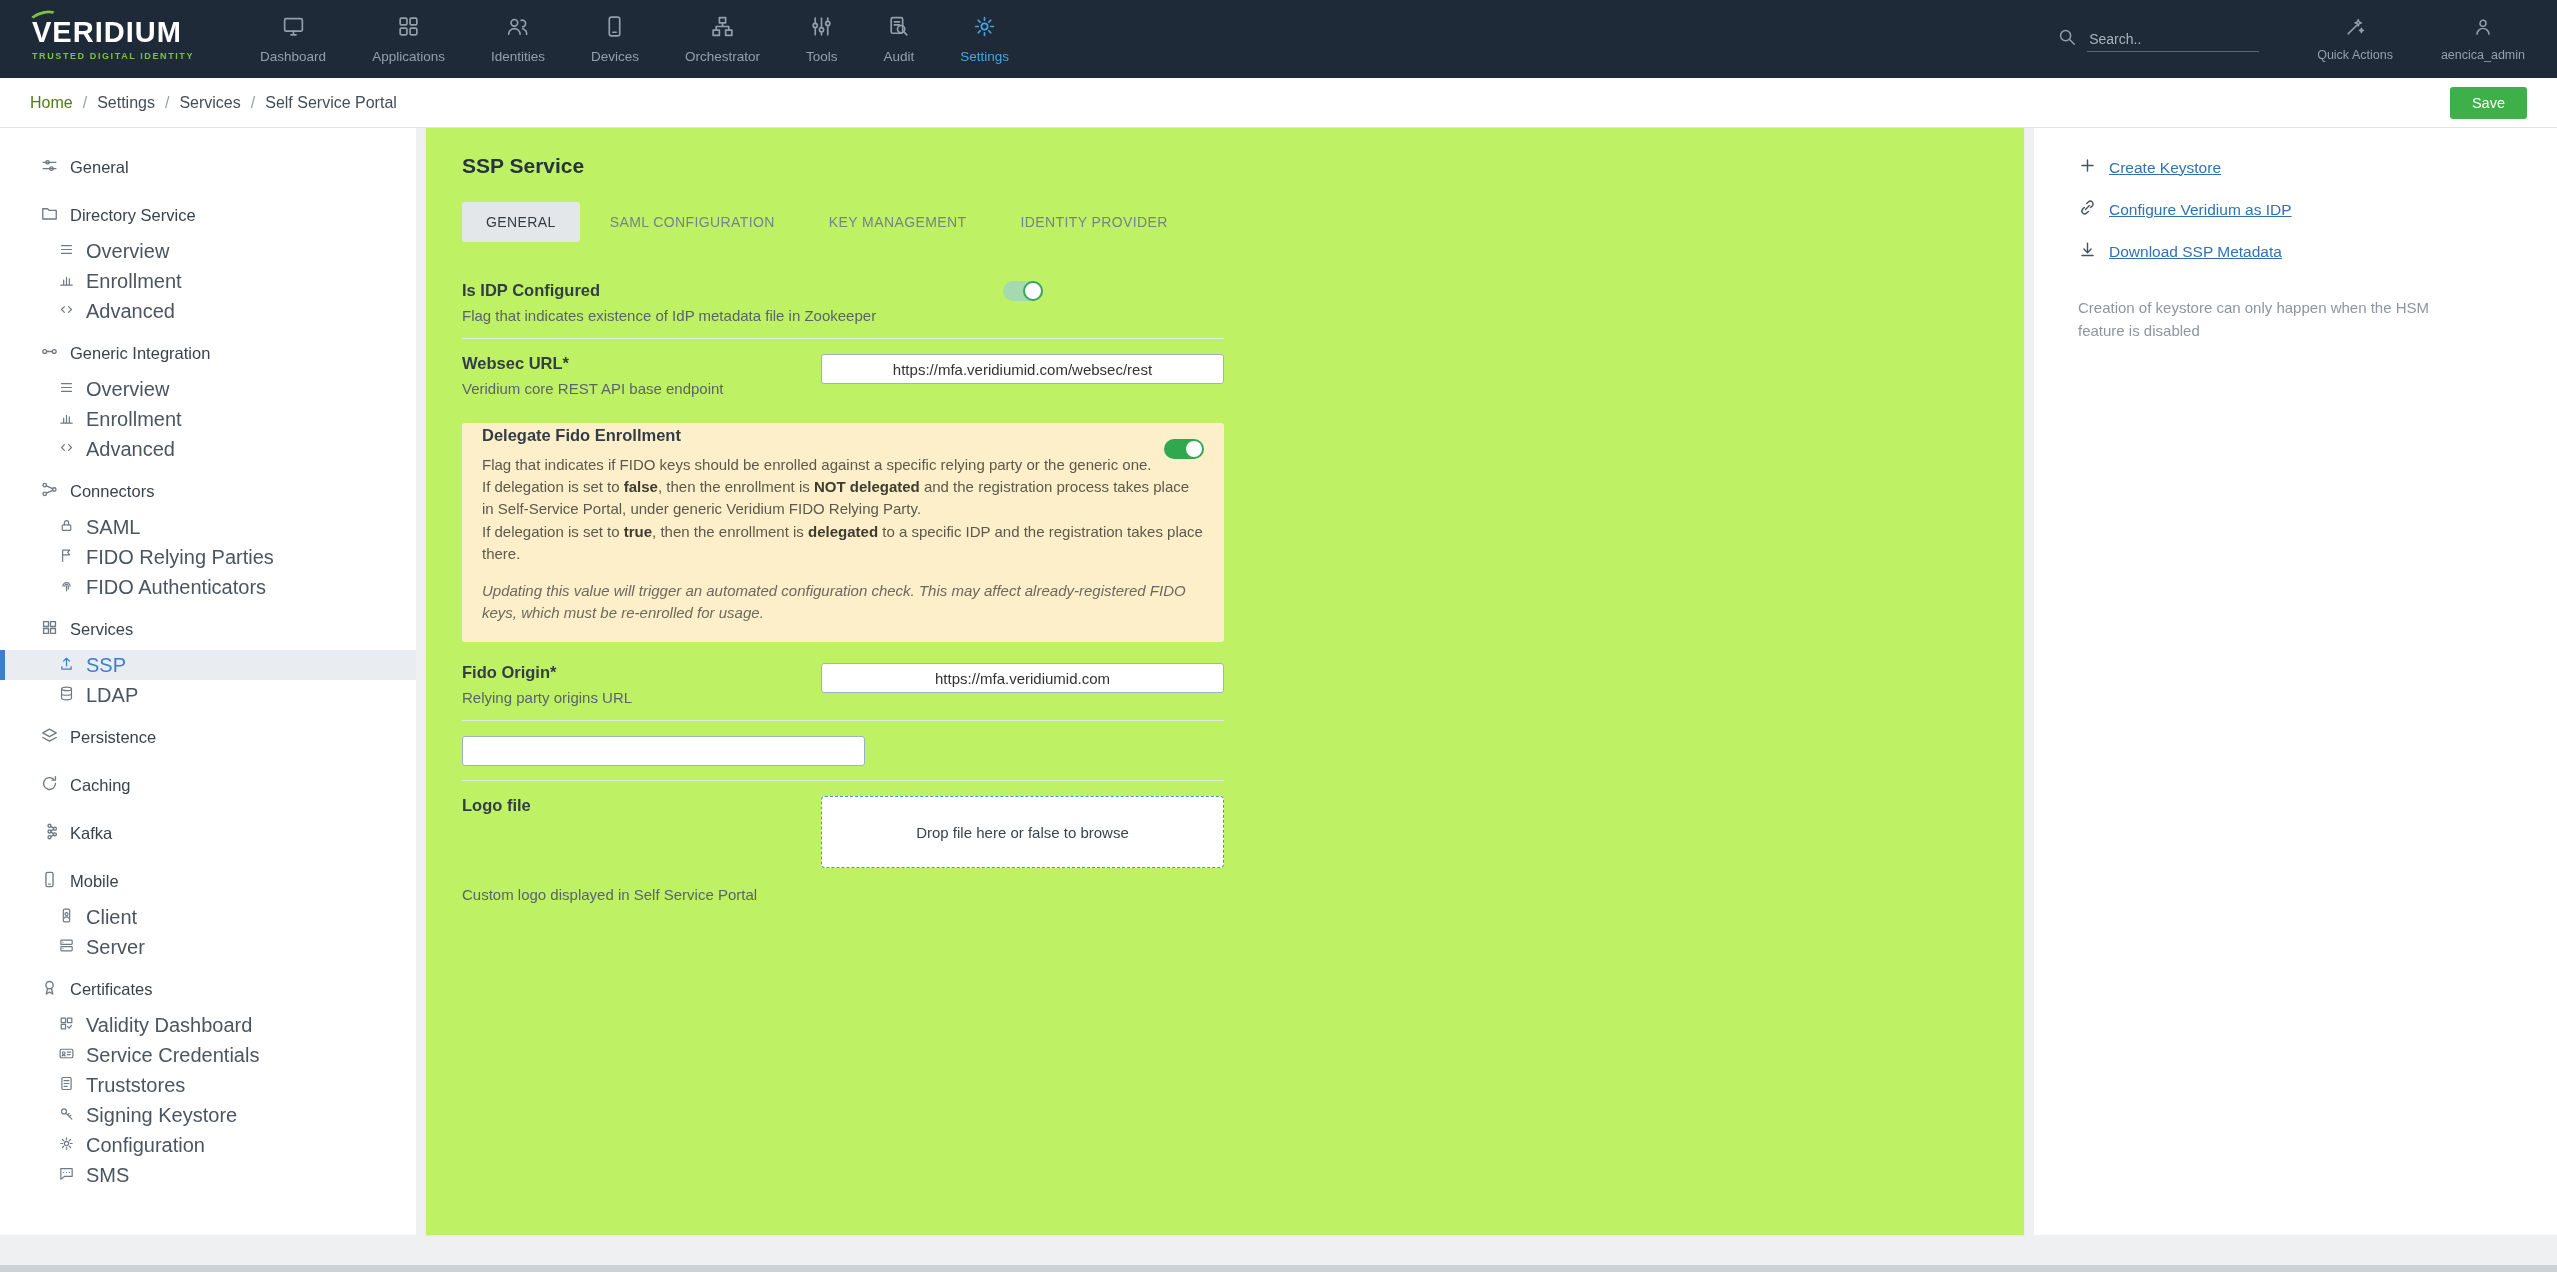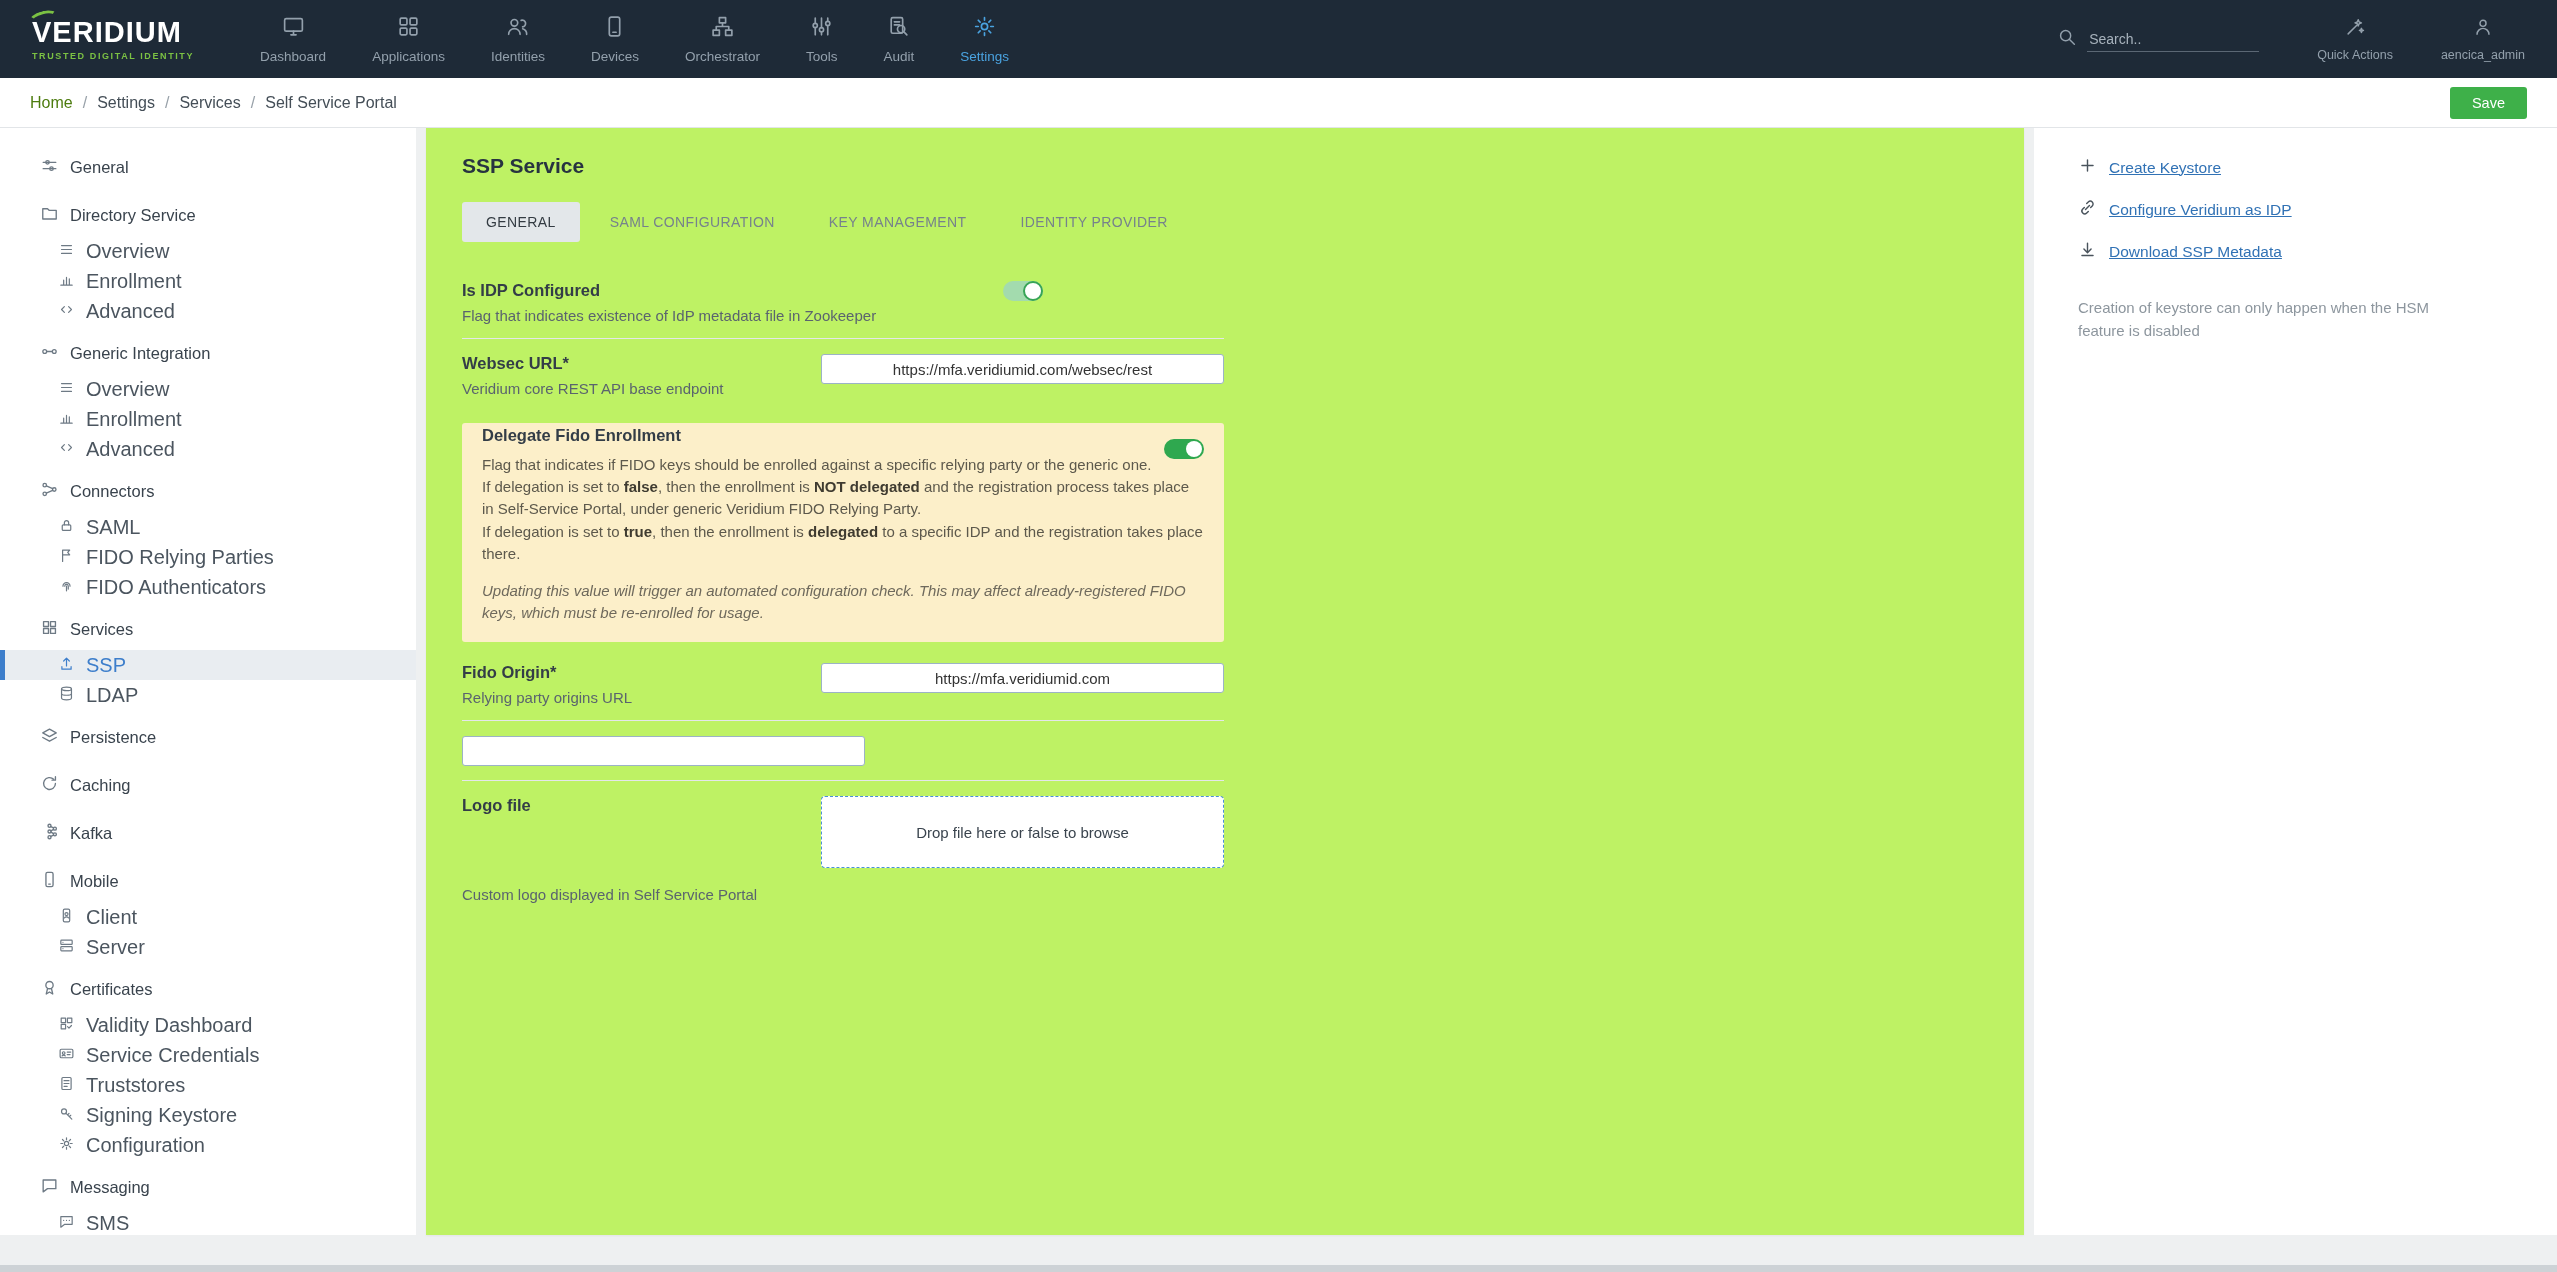--- a/index.html
+++ b/index.html
@@ -405,26 +405,20 @@
             </svg></span>
           <span class="sil">Signing Keystore</span>
         </div>
       <div class="si l1">
           <span><svg class="ic" viewBox="0 0 24 24">
               <circle cx="12" cy="12" r="3"></circle>
               <path d="M12 4v2.6M12 17.4V20M4 12h2.6M17.4 12H20M6.3 6.3l1.9 1.9M15.8 15.8l1.9 1.9M17.7 6.3l-1.9 1.9M8.2 15.8l-1.9 1.9"></path>
             </svg></span>
           <span class="sil">Configuration</span>
         </div>
-      <div class="si l0">
-          <span><svg class="ic" viewBox="0 0 24 24">
-              <path d="M4 5h16v11H9.5L4 20z"></path>
-            </svg></span>
-          <span class="sil">Messaging</span>
-        </div>
       <div class="si l1">
           <span><svg class="ic" viewBox="0 0 24 24">
               <path d="M4 5h16v11H9.5L4 20z"></path>
               <path d="M8 10.5h.01M12 10.5h.01M16 10.5h.01"></path>
             </svg></span>
           <span class="sil">SMS</span>
         </div>
 
     </aside>
 

